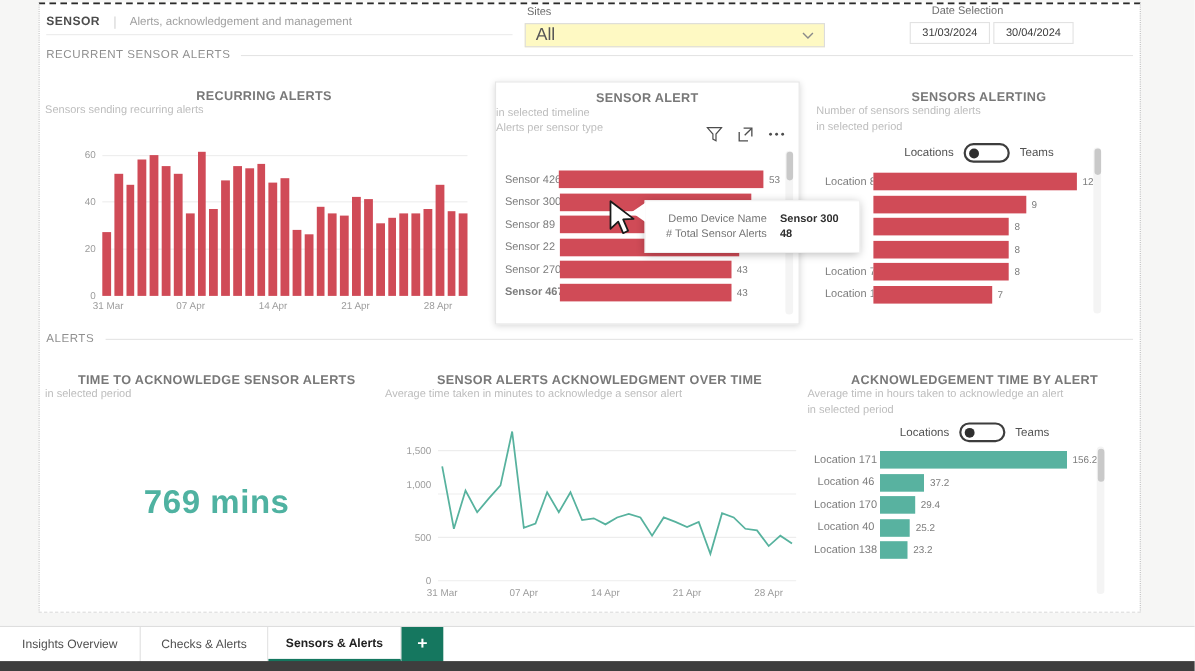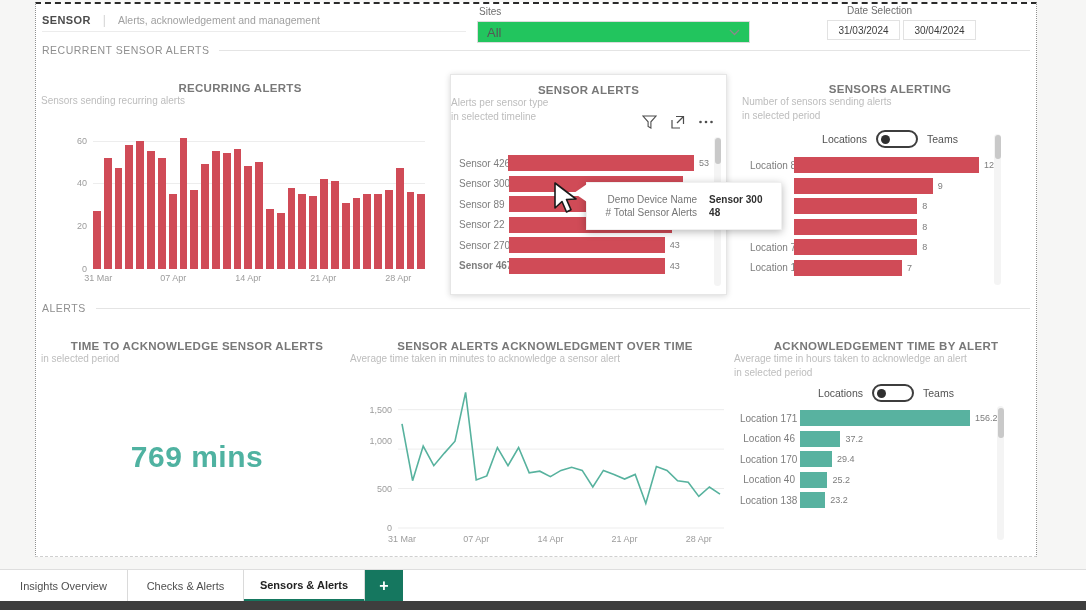--- a/index.html
+++ b/index.html
@@ -18,23 +18,23 @@
 
   
   .title-block { position:absolute; left:6px; top:4px; width:424px; height:24px;
     display:flex; align-items:center; gap:12px; border-bottom:1px solid #ececec; }
   .app-title { font-size:11px; font-weight:700; color:#4c4c4c; letter-spacing:.4px; }
   .title-divider { color:#d4d4d4; font-size:12px; }
   .app-subtitle { font-size:10.5px; color:#a0a0a0; }
 
   .sites-block { position:absolute; left:441px; top:2px; width:274px; }
   .sites-label { font-size:10px; color:#6d6d6d; margin-bottom:4px; margin-left:2px; }
-  .dropdown { width:273px; height:22px; background:#22c55e; border:1px solid #dcdcdc;
+  .dropdown { width:273px; height:22px; background:#fef9c3; border:1px solid #dcdcdc;
     display:flex; align-items:center; justify-content:space-between; padding:0 9px;
-    font-size:13px; color:#565656; cursor:pointer; }
+    font-size:16px; color:#565656; cursor:pointer; }
   .chev svg { display:block; }
 
   .date-block { position:absolute; left:791px; top:1px; }
   .date-label { font-size:10px; color:#6d6d6d; margin-left:20px; margin-bottom:4px; }
   .date-row { display:flex; gap:3px; }
   .date-box { width:73px; height:20px; border:1px solid #e2e2e2; background:#fff;
     font-size:10px; color:#3c3c3c; display:flex; align-items:center; justify-content:center; }
 
   
   .section-hdr { position:absolute; left:6px; width:988px; display:flex; align-items:center; gap:10px;
@@ -210,23 +210,23 @@
         </div>
         <div class="xlab" style="left: 35.3548px;">31 Mar</div>
         <div class="xlab" style="left: 110.323px;">07 Apr</div>
         <div class="xlab" style="left: 185.29px;">14 Apr</div>
         <div class="xlab" style="left: 260.258px;">21 Apr</div>
         <div class="xlab" style="left: 335.226px;">28 Apr</div>
       </div>
   </div>
 
   <div class="panel p2">
-    <div class="viz-title">SENSOR ALERTS</div>
+    <div class="viz-title">SENSOR ALERT</div>
+    <div class="viz-sub">in selected timeline</div>
     <div class="viz-sub">Alerts per sensor type</div>
-    <div class="viz-sub">in selected timeline</div>
     <div class="viz-icons">
       <svg width="15" height="14" viewBox="0 0 15 14">
           <polygon points="1,1 14,1 8.9,6.8 8.9,13 6.1,11.4 6.1,6.8" fill="none" stroke="#4d4d4d" stroke-width="1.1"></polygon>
         </svg>
       <svg width="15" height="14" viewBox="0 0 15 14">
           <path d="M2,5 L2,13 L10,13" fill="none" stroke="#4d4d4d" stroke-width="1.2"></path>
           <path d="M6,1.5 L13.5,1.5 L13.5,9" fill="none" stroke="#4d4d4d" stroke-width="1.2"></path>
           <path d="M13,2 L7,8" fill="none" stroke="#4d4d4d" stroke-width="1.2"></path>
         </svg>
       <svg width="16" height="14" viewBox="0 0 16 14">

